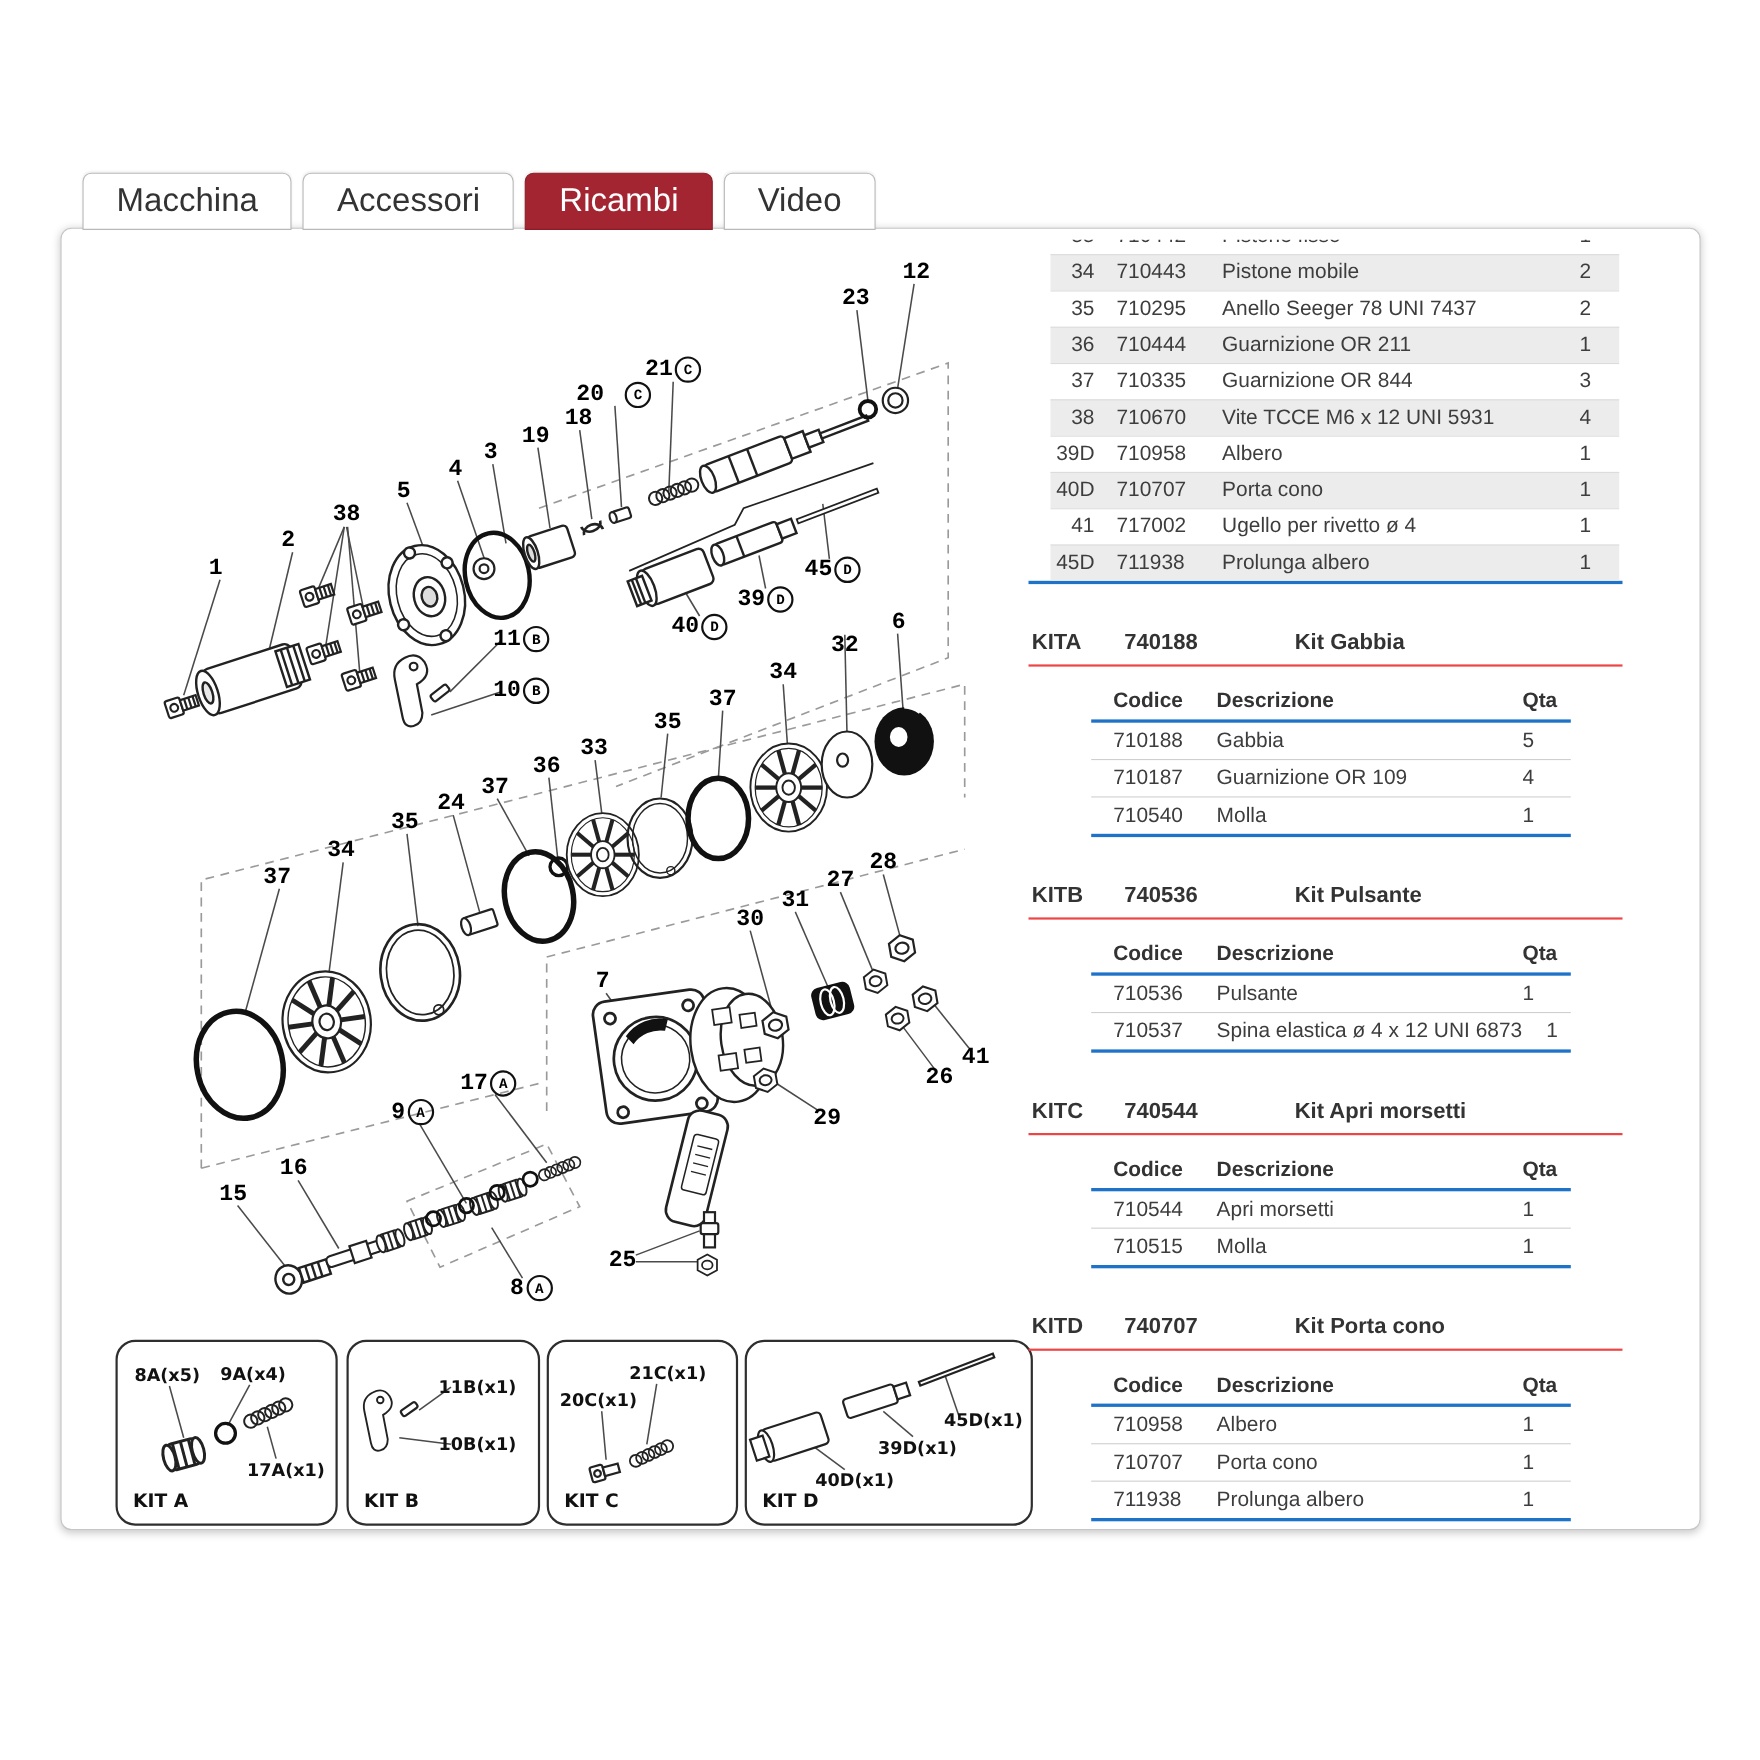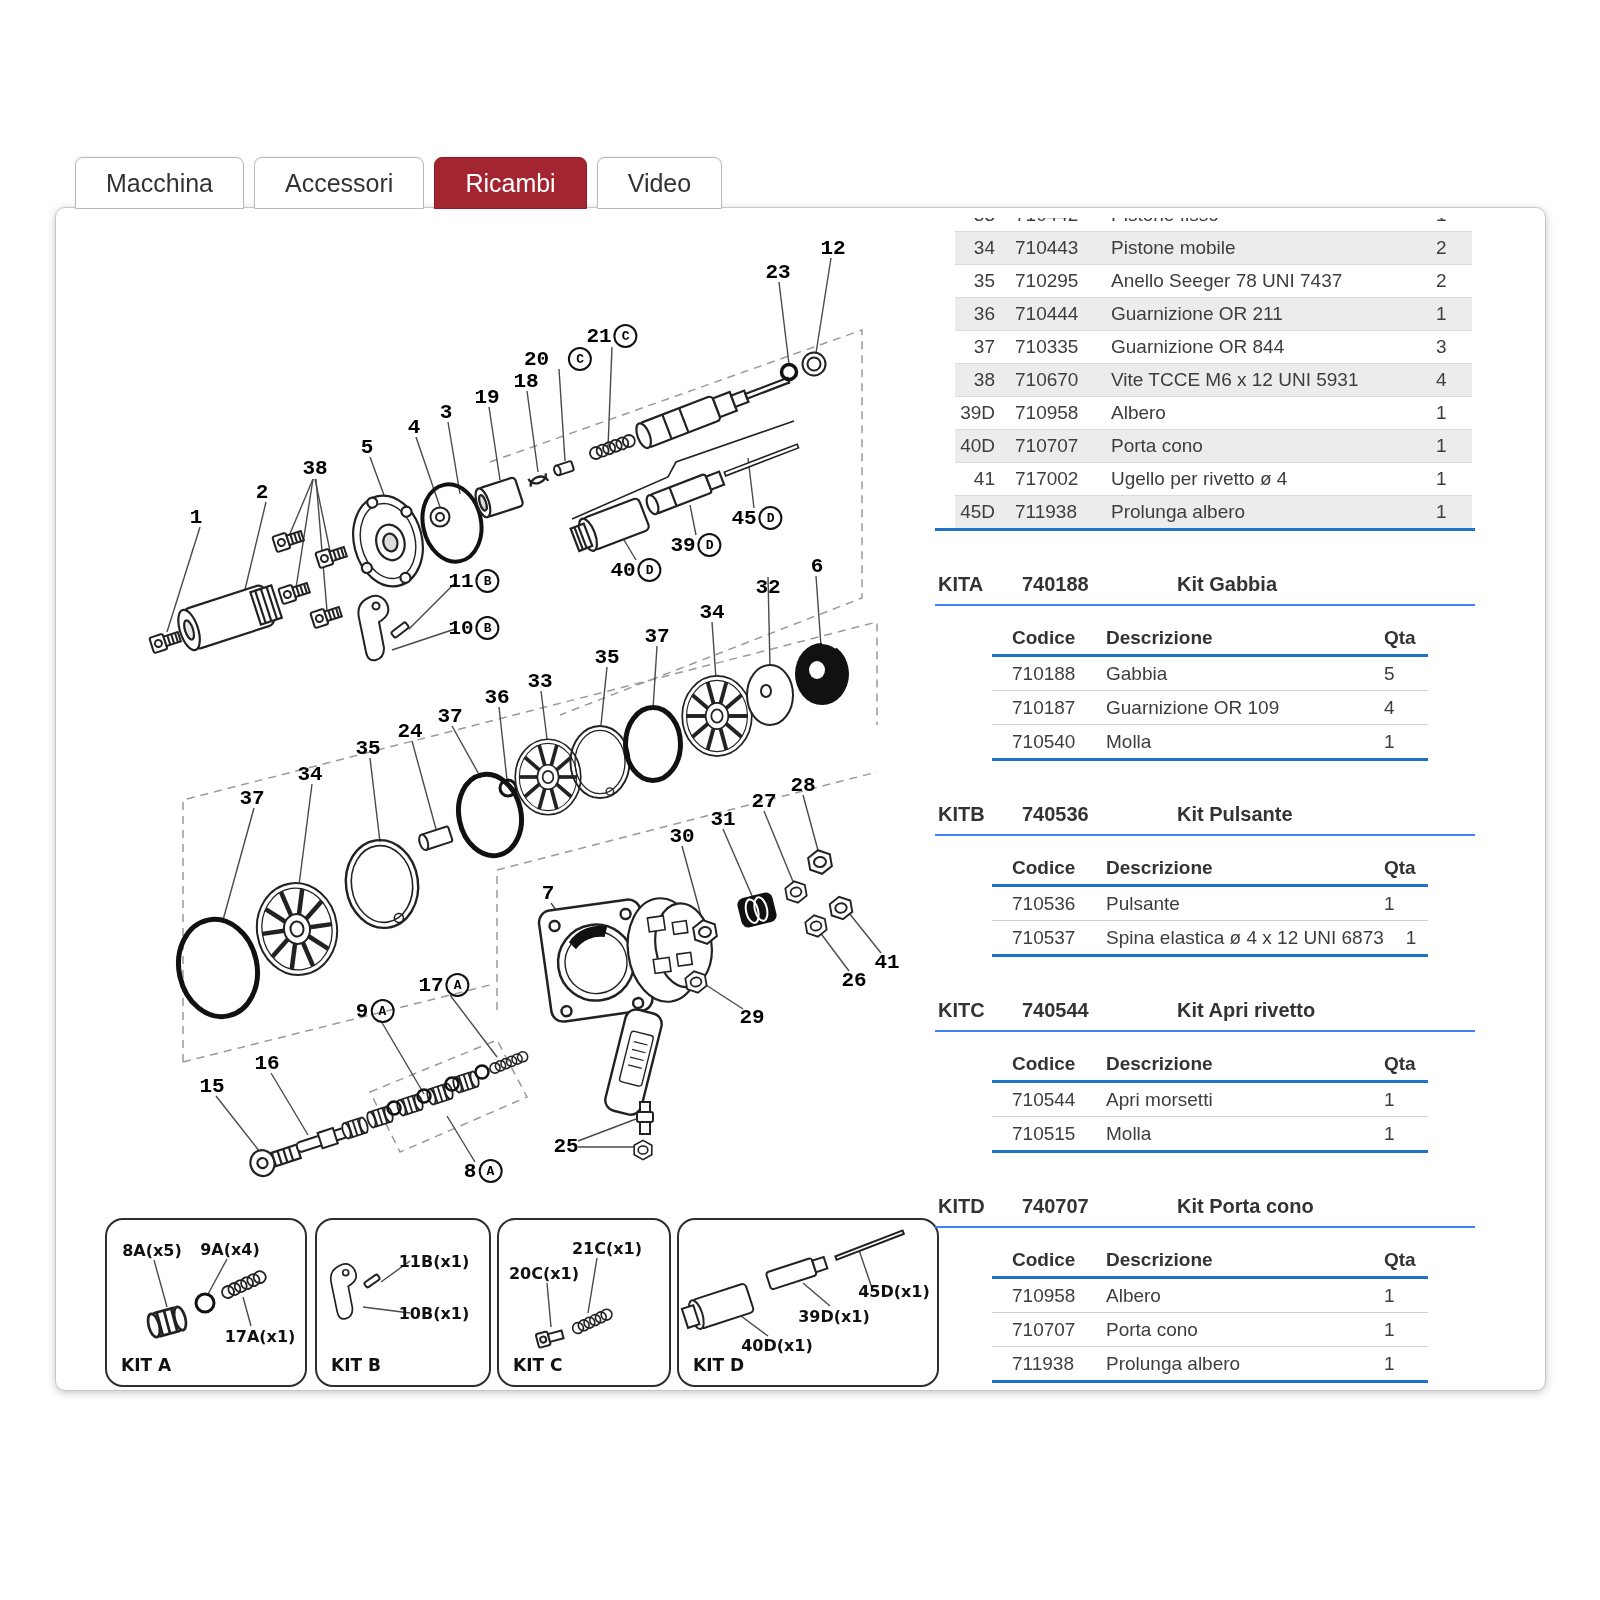--- a/index.html
+++ b/index.html
@@ -2,21 +2,21 @@
 <html><head>
 <meta charset="utf-8">
 <style>
   html,body{margin:0;padding:0;background:#fff;width:1600px;height:1600px;
     font-family:"Liberation Sans", sans-serif;}
   .page{position:relative;width:1600px;height:1600px;background:#fff;overflow:hidden;}
 
   
   .tabs{position:absolute;left:75px;top:157px;display:flex;gap:10px;z-index:5;}
   .tab{height:50px;line-height:50px;padding:0 30px;background:#fff;
-       border:1px solid #b9b9b9;border-radius:8px 8px 0 0;font-size:25px;color:#333;
+       border:1px solid #b9b9b9;border-radius:8px 8px 0 0;font-size:30px;color:#333;
        box-shadow:0 -1px 2px rgba(0,0,0,.06);cursor:pointer;}
   .tab.active{background:#a32531;border-color:#8c1d28;color:#fff;}
 
   
   .card{position:absolute;left:55px;top:207px;width:1489px;height:1182px;background:#fff;
         border:1px solid #c6c6c6;border-radius:10px;box-shadow:0 2px 8px rgba(0,0,0,.22);z-index:1;}
 
   
   .diagram-svg{position:absolute;left:0;top:0;width:1600px;height:1600px;z-index:2;pointer-events:none;}
   .callout-layer{position:absolute;left:0;top:0;width:1600px;height:1600px;z-index:3;pointer-events:none;}
@@ -36,21 +36,21 @@
   .mtable{margin-top:-19px;margin-left:20px;width:517px;}
   .mrow{display:flex;height:32px;align-items:center;font-size:19px;border-top:1px solid #dcdcdc;}
   .mrow:first-child{border-top:none;}
   .mrow.stripe{background:#ececec;}
   .c-ref{width:40px;text-align:right;flex:none;}
   .c-code{width:88px;margin-left:20px;flex:none;}
   .c-desc{flex:1;padding-left:8px;white-space:nowrap;}
   .c-qty{width:36px;padding-left:4px;flex:none;}
 
   .kit{margin-top:40px;}
-  .kit-head{display:flex;align-items:center;padding:2px 0 8px 3px;border-bottom:2px solid #3b82f6;
+  .kit-head{display:flex;align-items:center;padding:2px 0 8px 3px;border-bottom:2px solid #ef4444;
             font-weight:bold;font-size:20px;color:#333;}
   .kh-id{width:84px;flex:none;}
   .kh-code{width:155px;flex:none;}
   .kh-name{flex:1;}
   .sub{margin:16px 0 0 57px;width:436px;font-size:19px;}
   .sub-head{display:flex;align-items:center;height:32px;font-weight:bold;color:#333;
             border-bottom:3px solid #1e73c8;}
   .srow{display:flex;align-items:center;height:33px;border-top:1px solid #cfcfcf;}
   .srow:first-of-type{border-top:none;}
   .sub-rows{border-bottom:3px solid #1e73c8;}
@@ -693,21 +693,21 @@
                 <span class="s-desc">Spina elastica ø 4 x 12 UNI 6873</span>
                 <span class="s-qty">1</span>
               </div>
             </div>
           </div>
         </div>
         <div class="kit">
           <div class="kit-head">
             <span class="kh-id">KITC</span>
             <span class="kh-code">740544</span>
-            <span class="kh-name">Kit Apri rivetto</span>
+            <span class="kh-name">Kit Apri morsetti</span>
           </div>
           <div class="sub">
             <div class="sub-head">
               <span class="s-code">Codice</span>
               <span class="s-desc">Descrizione</span>
               <span class="s-qty">Qta</span>
             </div>
             <div class="sub-rows">
               <div class="srow">
                 <span class="s-code">710544</span>

